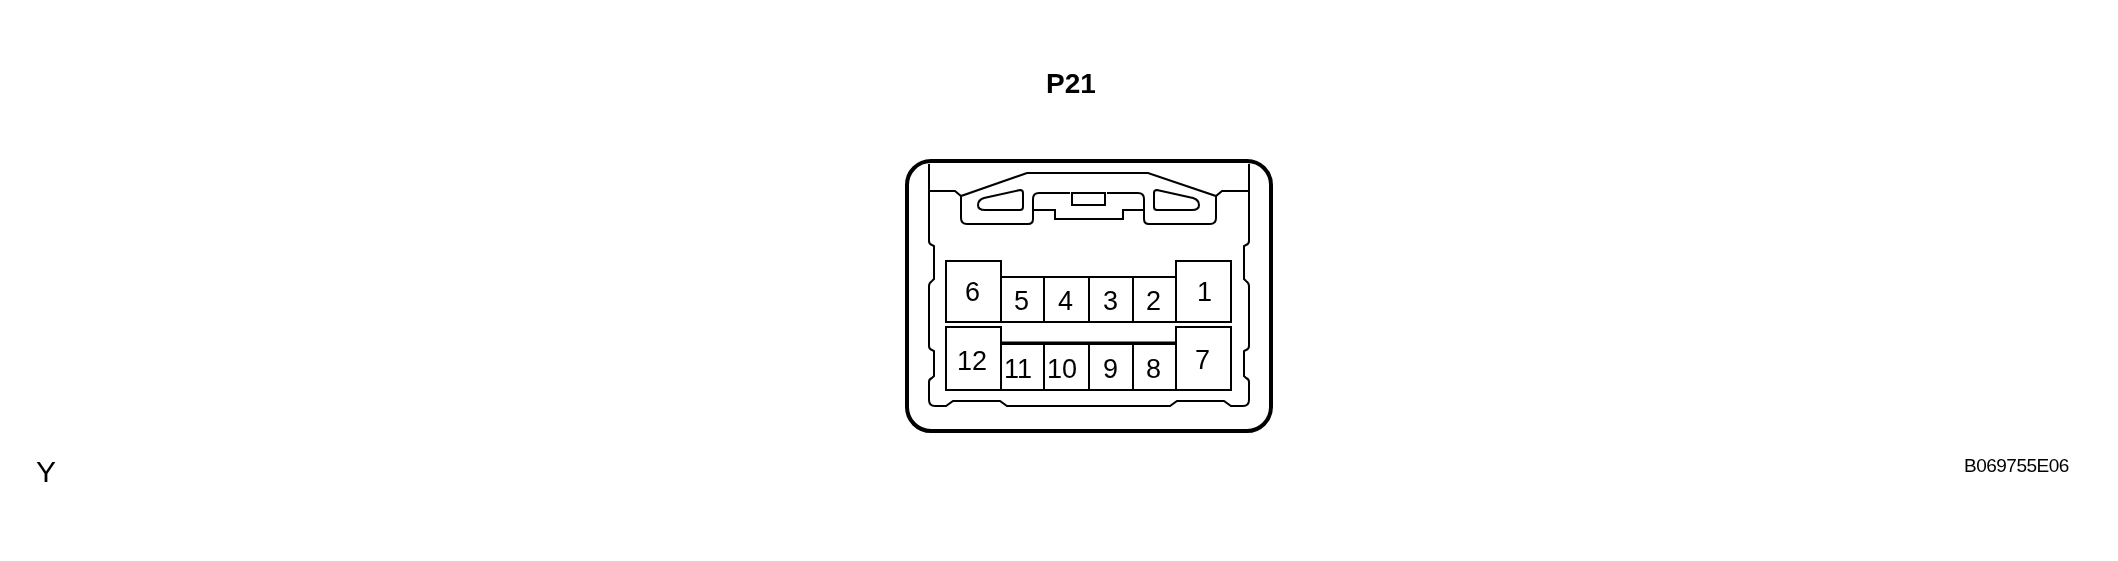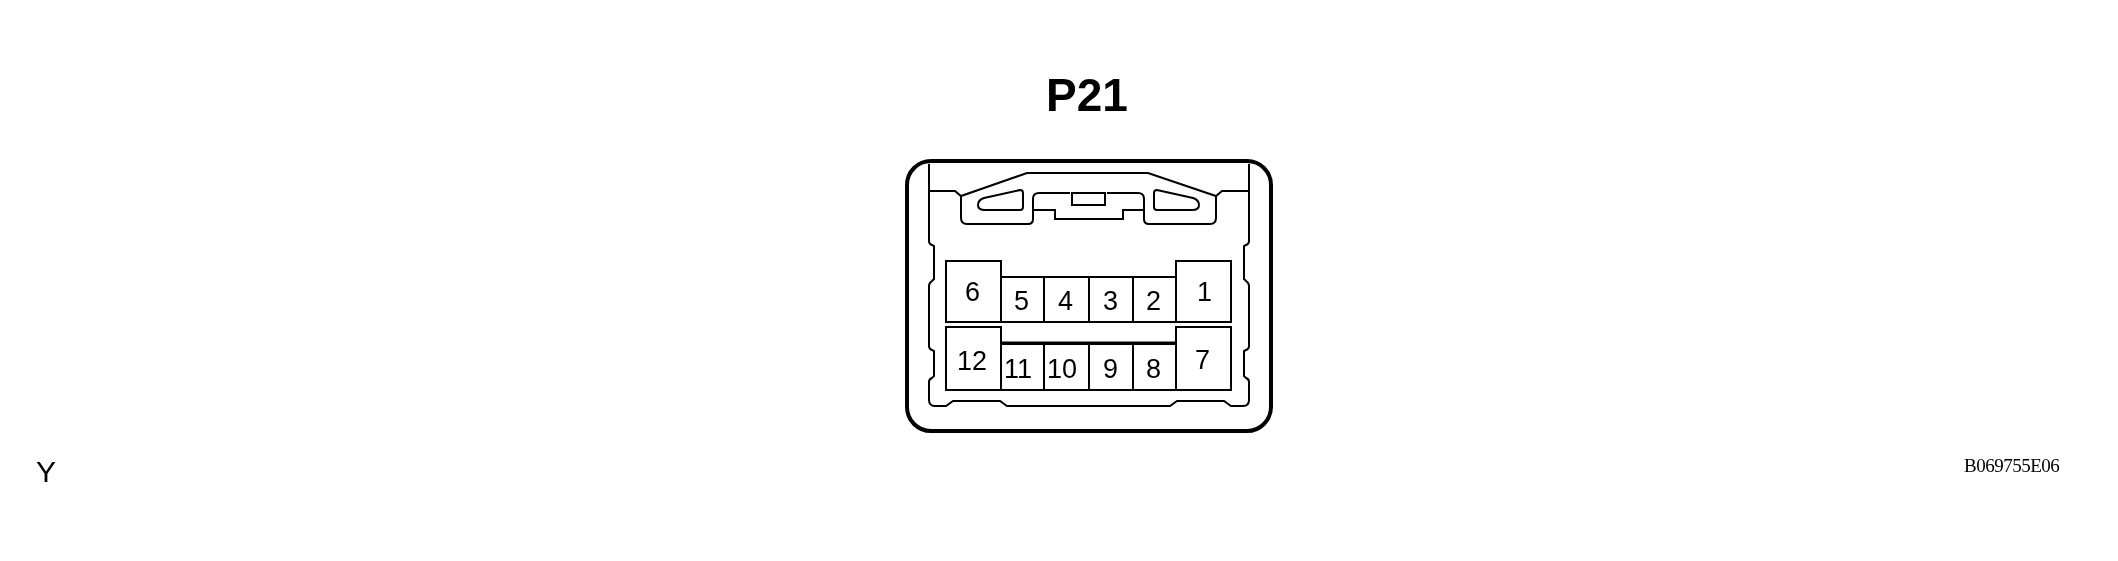--- a/index.html
+++ b/index.html
@@ -1,23 +1,23 @@
 <!DOCTYPE html>
 <html><head>
   <meta charset="utf-8">
   <style>
     html, body { margin: 0; padding: 0; background: #ffffff; }
     body { width: 2118px; height: 561px; position: relative; overflow: hidden;
            font-family: "Liberation Sans", sans-serif; color: #000; }
-    .title { position: absolute; left: 1046px; top: 68px; font-size: 46px; font-weight: bold;
+    .title { position: absolute; left: 1046px; top: 68px; font-size: 28px; font-weight: bold;
              font-family: "Liberation Sans", sans-serif; letter-spacing: 0px; }
     .view-label { position: absolute; left: 36px; top: 455px; font-size: 30px;
                   font-family: "Liberation Sans", sans-serif; }
     .figure-id { position: absolute; left: 1964px; top: 455px; font-size: 19px;
-                 font-family: Liberation Serif, serif; letter-spacing: -0.5px; }
+                 font-family: Liberation Sans, sans-serif; letter-spacing: -0.5px; }
     svg.connector { position: absolute; left: 0; top: 0; }
     .pin-label { font-family: "Liberation Sans", sans-serif; font-size: 27px; fill: #000; }
   </style>
 </head>
 <body>
 
 <div class="title">P21</div>
 
 <svg class="connector" width="2118" height="561" viewBox="0 0 2118 561" xmlns="http://www.w3.org/2000/svg">
 

